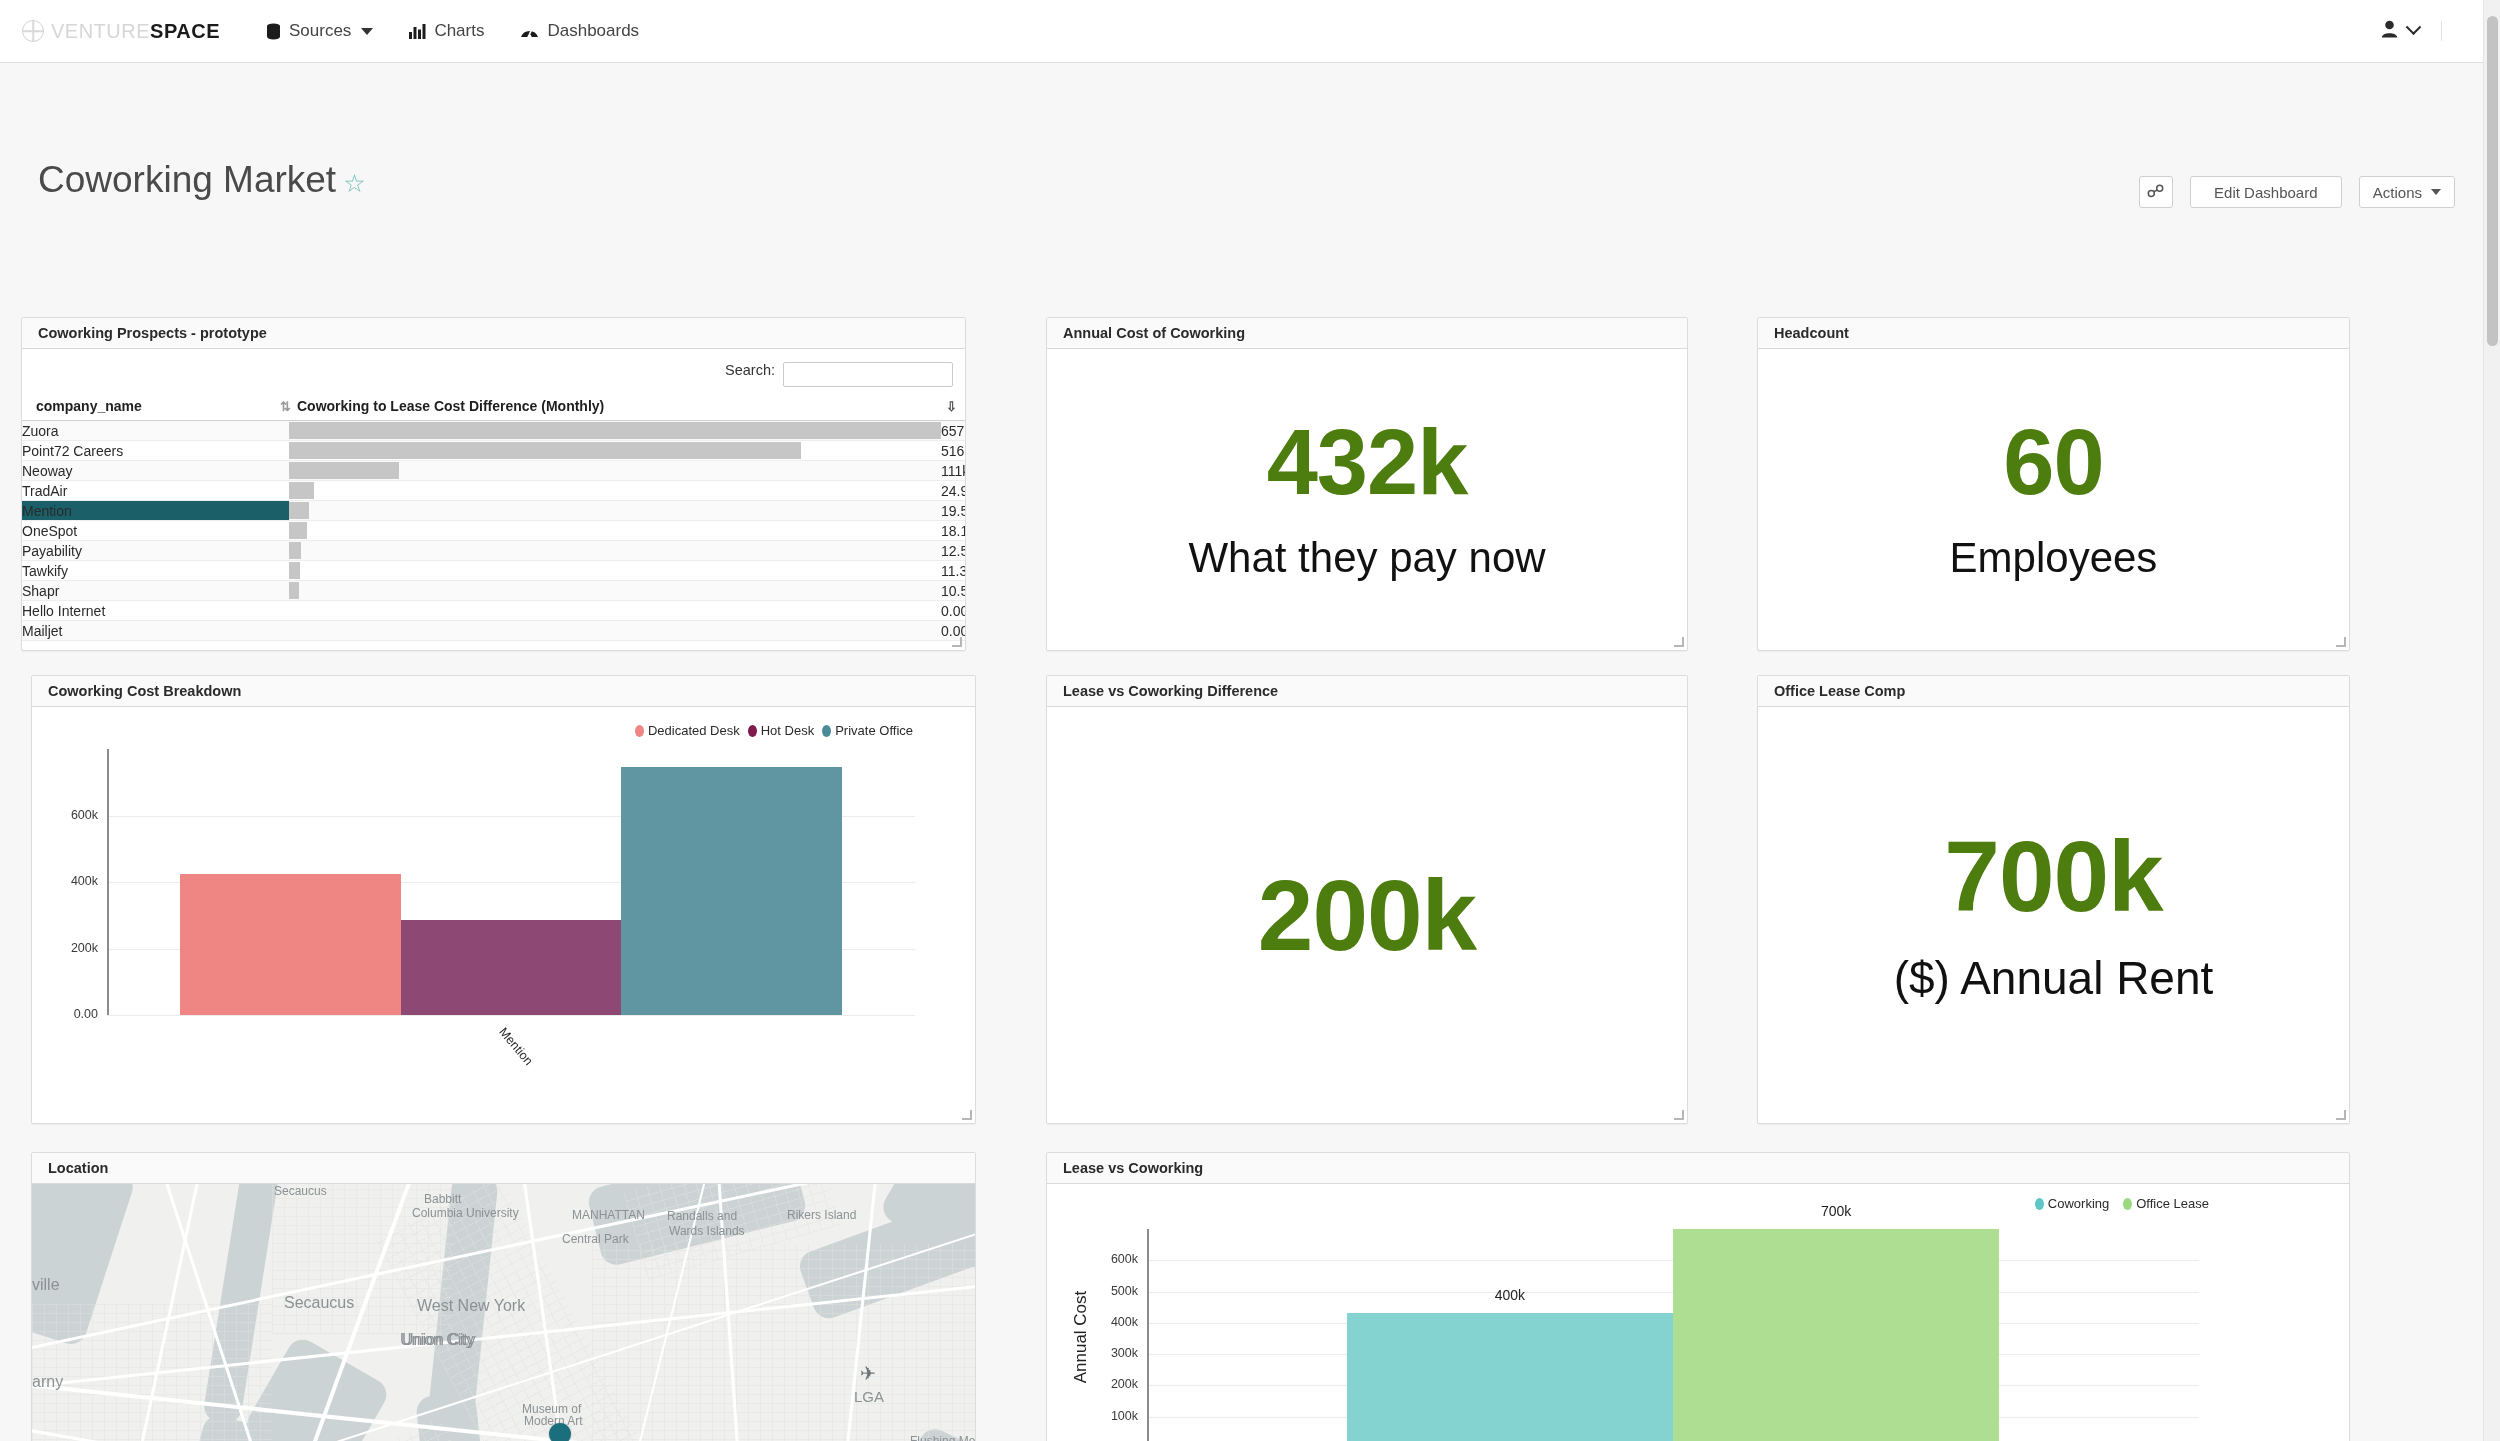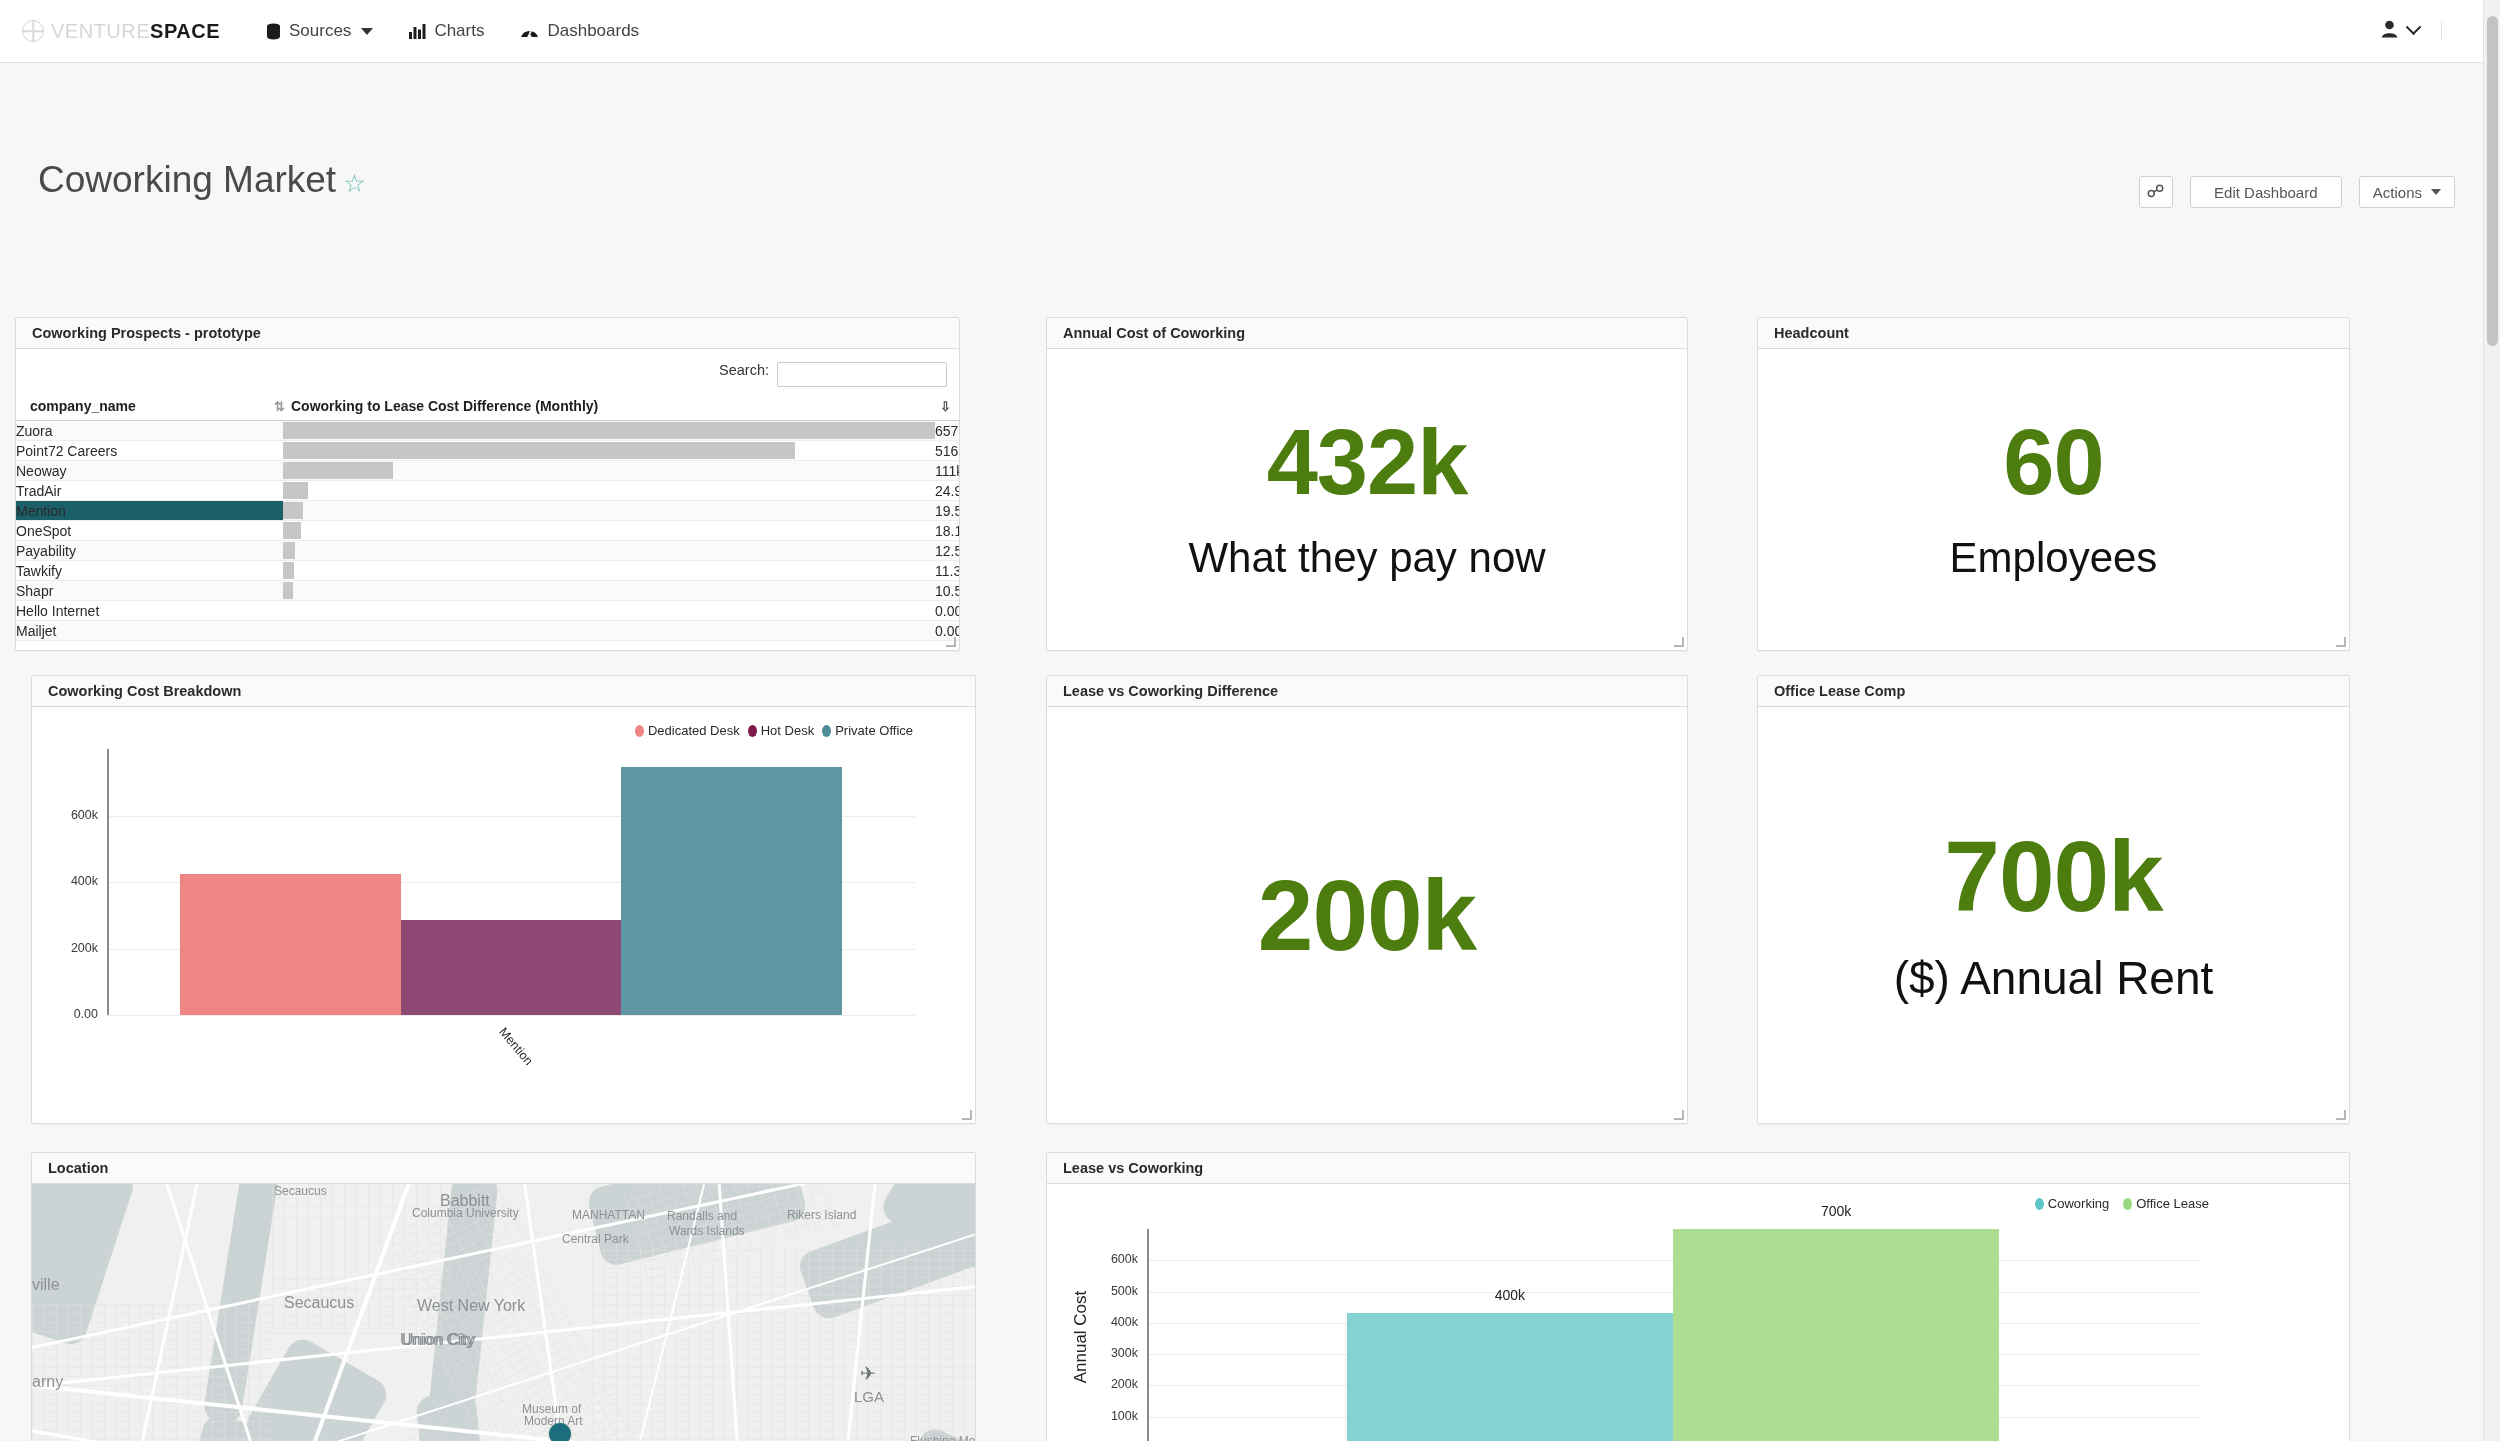--- a/index.html
+++ b/index.html
@@ -277,21 +277,21 @@
     </div>
     <div class="tbtn">
       <span>Actions</span>
       <span class="caret"></span>
     </div>
   </div>
 </div>
 
 <div id="grid">
 
-  <div class="card" style="left:15px; top:181px; width:945px; height:334px;">
+  <div class="card" style="left:21px; top:181px; width:945px; height:334px;">
     <div class="card-header">
       <span class="ttl">Coworking Prospects - prototype</span>
     </div>
     <div class="card-body">
       <div id="tbl-search-row">
         <label>Search:</label>
         <input id="tbl-search-input" type="text" placeholder="" style="">
       </div>
       <table id="prospects">
         <thead>
@@ -505,21 +505,21 @@
           <div class="road" style="left: -20px; top: 330px; width: 1000px; height: 3px; transform: rotate(10deg);"></div>
           <div class="road" style="left: 120px; top: -30px; width: 3px; height: 470px; transform: rotate(12deg);"></div>
           <div class="road" style="left: 300px; top: -30px; width: 4px; height: 470px; transform: rotate(20deg);"></div>
           <div class="road" style="left: 520px; top: -30px; width: 3px; height: 470px; transform: rotate(-8deg);"></div>
           <div class="road" style="left: 700px; top: -30px; width: 3px; height: 470px; transform: rotate(-4deg);"></div>
           <div class="road" style="left: 820px; top: -30px; width: 3px; height: 470px; transform: rotate(6deg);"></div>
           <div class="road" style="left: 200px; top: -30px; width: 3px; height: 470px; transform: rotate(-18deg);"></div>
           <div class="road" style="left: 620px; top: -30px; width: 2px; height: 470px; transform: rotate(14deg);"></div>
           <div class="road" style="left: -20px; top: 200px; width: 1000px; height: 2px; transform: rotate(-18deg);"></div>
           <div class="place-label" style="left: 380px; top: 22px; font-size: 12px;">Columbia University</div>
-          <div class="place-label" style="left: 408px; top: 8px; font-size: 16px;">Babbitt</div>
+          <div class="place-label" style="left: 392px; top: 8px; font-size: 12px;">Babbitt</div>
           <div class="place-label" style="left: 252px; top: 110px; font-size: 16px;">Secaucus</div>
           <div class="place-label" style="left: 385px; top: 113px; font-size: 16px;">West New York</div>
           <div class="place-label" style="left: 635px; top: 25px; font-size: 12px;">Randalls and</div>
           <div class="place-label" style="left: 637px; top: 40px; font-size: 12px;">Wards Islands</div>
           <div class="place-label" style="left: 755px; top: 24px; font-size: 12px;">Rikers Island</div>
           <div class="place-label" style="left: 530px; top: 48px; font-size: 12px;">Central Park</div>
           <div class="place-label" style="left: 370px; top: 147px; font-size: 16px;">Union City</div>
           <div class="place-label" style="left: 540px; top: 24px; font-size: 12px;">MANHATTAN</div>
           <div class="place-label" style="left: 490px; top: 218px; font-size: 12px;">Museum of</div>
           <div class="place-label" style="left: 492px; top: 230px; font-size: 12px;">Modern Art</div>

